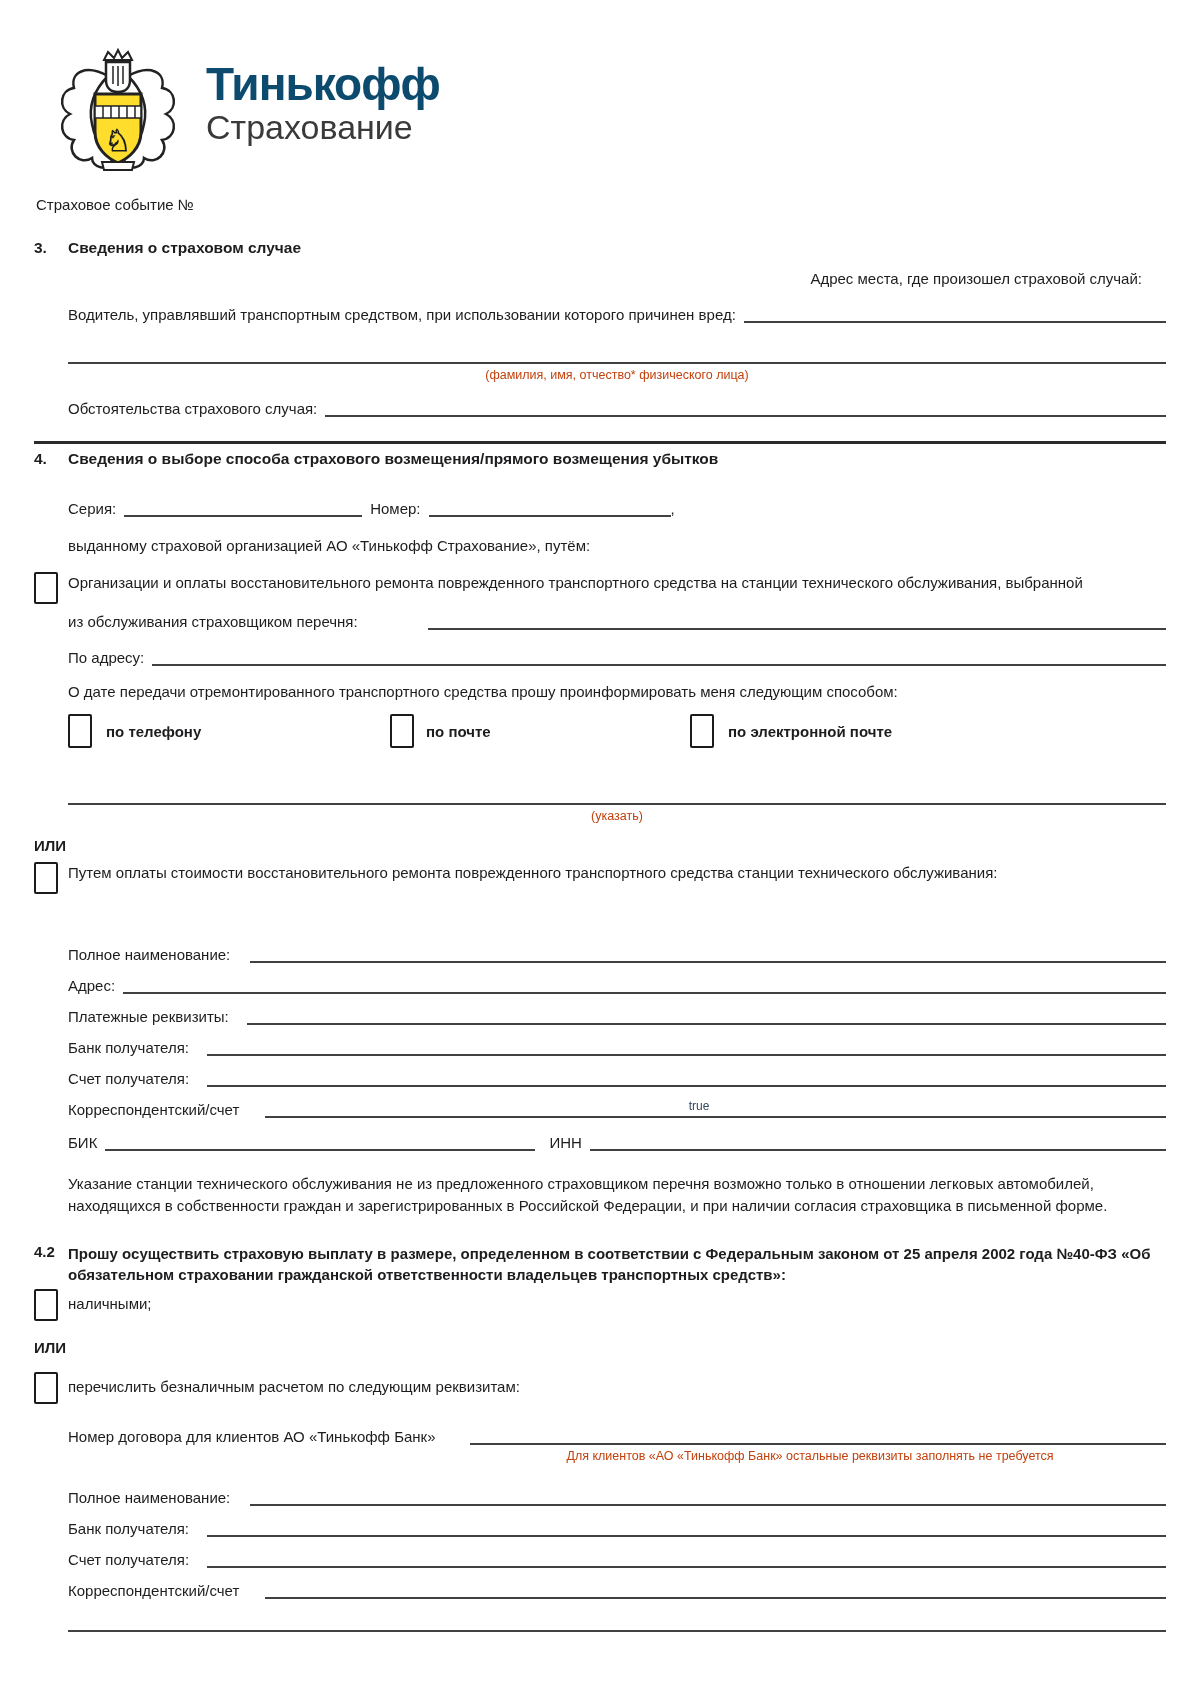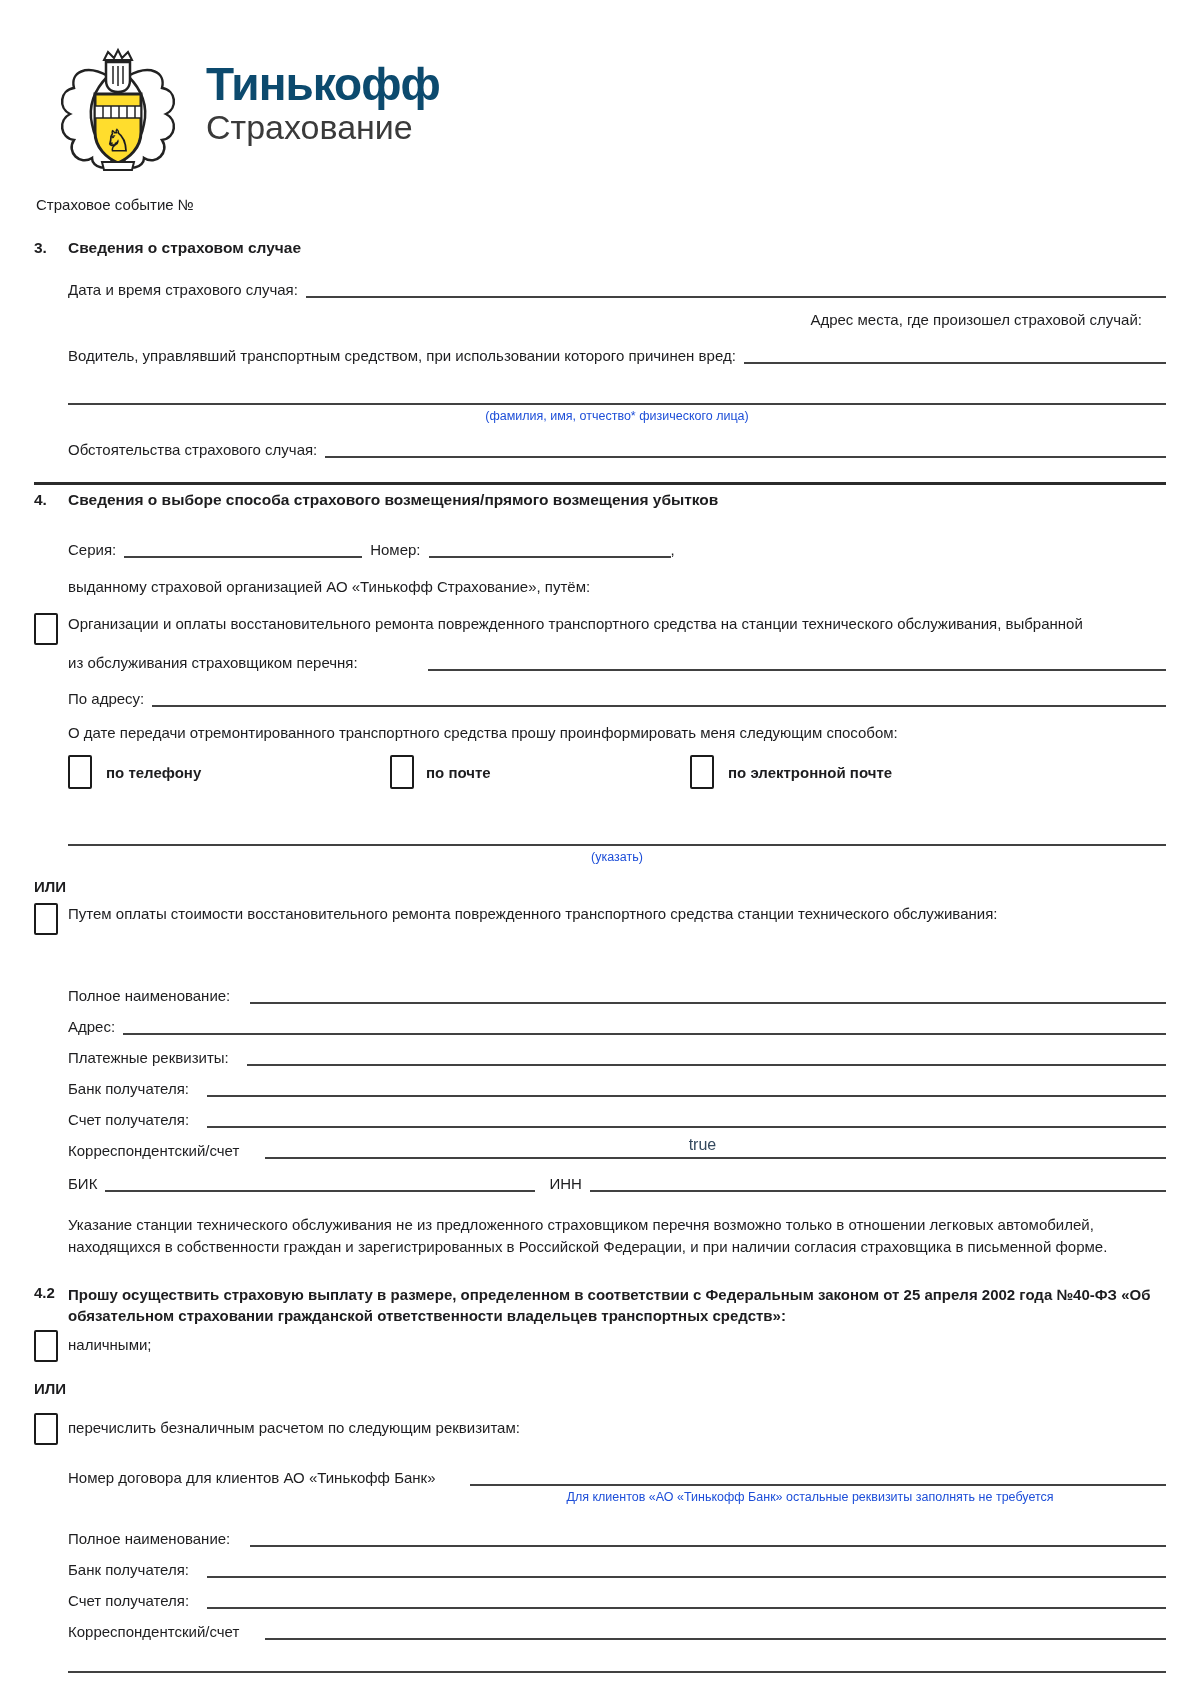--- a/index.html
+++ b/index.html
@@ -28,26 +28,26 @@
   
   .event-label { margin-top:22px; margin-left:2px; }
   .sec-head { display:flex; margin-top:26px; font-weight:700; font-size:15.5px; }
   .gut { flex:0 0 34px; }
   .gut-num { flex:0 0 34px; }
   .body { flex:1; min-width:0; }
   .frow { display:flex; align-items:flex-end; }
   .lbl { white-space:nowrap; padding-right:8px; }
   .fill { flex:1; border-bottom:2px solid #414141; height:21px; position:relative; }
   .fill-short { flex:0 0 auto; border-bottom:2px solid #414141; height:21px; position:relative; }
-  .caption { font-size:12.5px; color:#1d4ed8; text-align:center; margin-top:4px; }
+  .caption { font-size:12.5px; color:#c2410c; text-align:center; margin-top:4px; }
   .rule { border-top:3px solid #2b2b2b; margin-top:24px; }
   .cbx { width:24px; height:32px; border:2px solid #1b1b1b; border-radius:2px; background:#fff; }
   .or { font-weight:700; margin-top:20px; }
   .note { margin-top:22px; line-height:1.45; }
-  .val-true { position:absolute; left:47%; bottom:3px; font-size:16px; color:#34495e; }
+  .val-true { position:absolute; left:47%; bottom:3px; font-size:12px; color:#34495e; }
 
   
   .notify-row { position:relative; height:44px; margin-top:14px; }
   .notify-pair { position:absolute; top:0; display:flex; align-items:center; gap:14px; }
   .notify-pair .cbx { height:34px; }
 </style>
 </head>
 <body>
 
 <div class="page">
@@ -83,24 +83,20 @@
     </div>
   </div>
 
   <div class="event-label">Страховое событие №</div>
 
   <div class="sec-head">
     <div class="gut-num">3.</div>
     <div>Сведения о страховом случае</div>
   </div>
 
-  <div class="frow" style="margin:20px 0 0 34px;">
-    <span class="lbl">Дата и время страхового случая:</span>
-    <span class="fill"></span>
-  </div>
   <div class="frow" style="margin:13px 0 0 34px;flex-direction:column;">
     <span class="lbl" style="padding-right:24px;">Адрес места, где произошел страховой случай:</span>
     <span class="fill"></span>
   </div>
   <div class="frow" style="margin:13px 0 0 34px;">
     <span class="lbl">Водитель, управлявший транспортным средством, при использовании которого причинен вред:</span>
     <span class="fill"></span>
   </div>
   <div class="frow" style="margin:20px 0 0 34px;">
     <span class="fill"></span>

